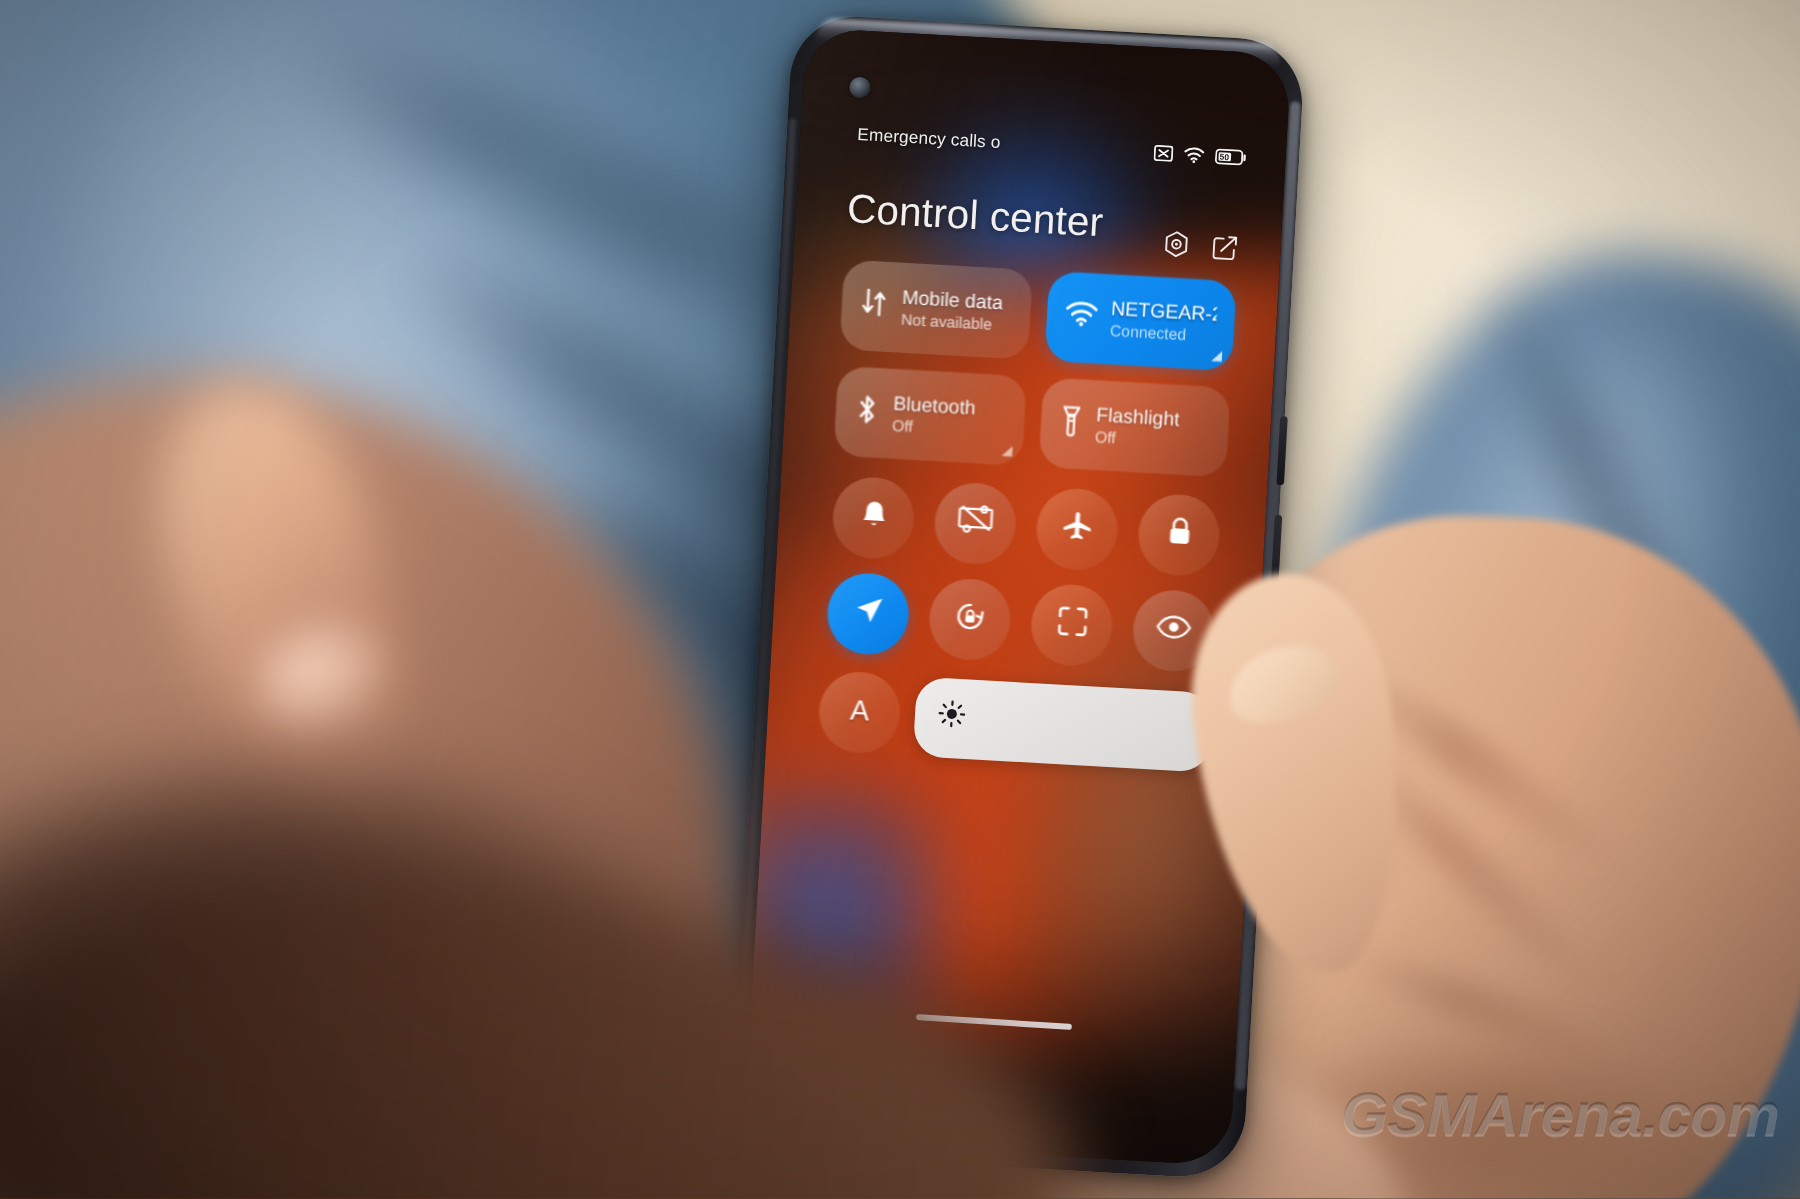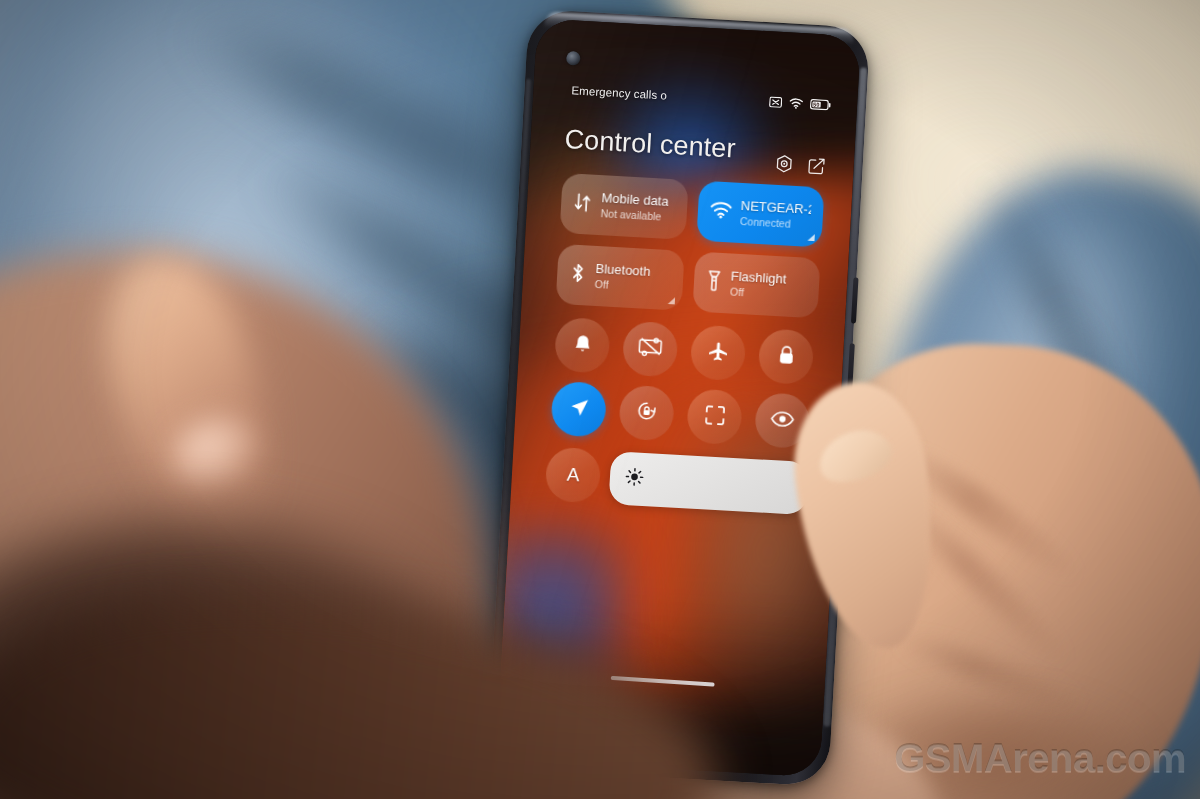--- a/index.html
+++ b/index.html
@@ -461,29 +461,30 @@
   .home-ind {
     position: absolute; left: 50%; bottom: 86px;
     transform: translateX(-50%) rotate(0.5deg);
     width: 104px; height: 3.5px; border-radius: 3px;
     background: rgba(238,238,240,0.88);
   }
 
   
   .watermark {
     position: absolute;
-    right: 14px; bottom: 18px;
+    right: 14px; bottom: 32px;
     font-size: 40px; font-weight: 700;
     letter-spacing: -0.5px;
     color: rgba(255,255,255,0.10);
     text-shadow:
       0 1px 0 rgba(255,255,255,0.16),
       0 -1px 0 rgba(0,0,0,0.22);
     pointer-events: none;
     font-family: "Liberation Sans", sans-serif;
+    font-style: italic;
   }
 
   
   .vignette {
     position: absolute; inset: 0;
     background: radial-gradient(ellipse at 52% 46%, rgba(0,0,0,0) 52%, rgba(0,0,0,0.18) 82%, rgba(0,0,0,0.34) 100%);
     pointer-events: none;
   }
 </style>
 </head>

